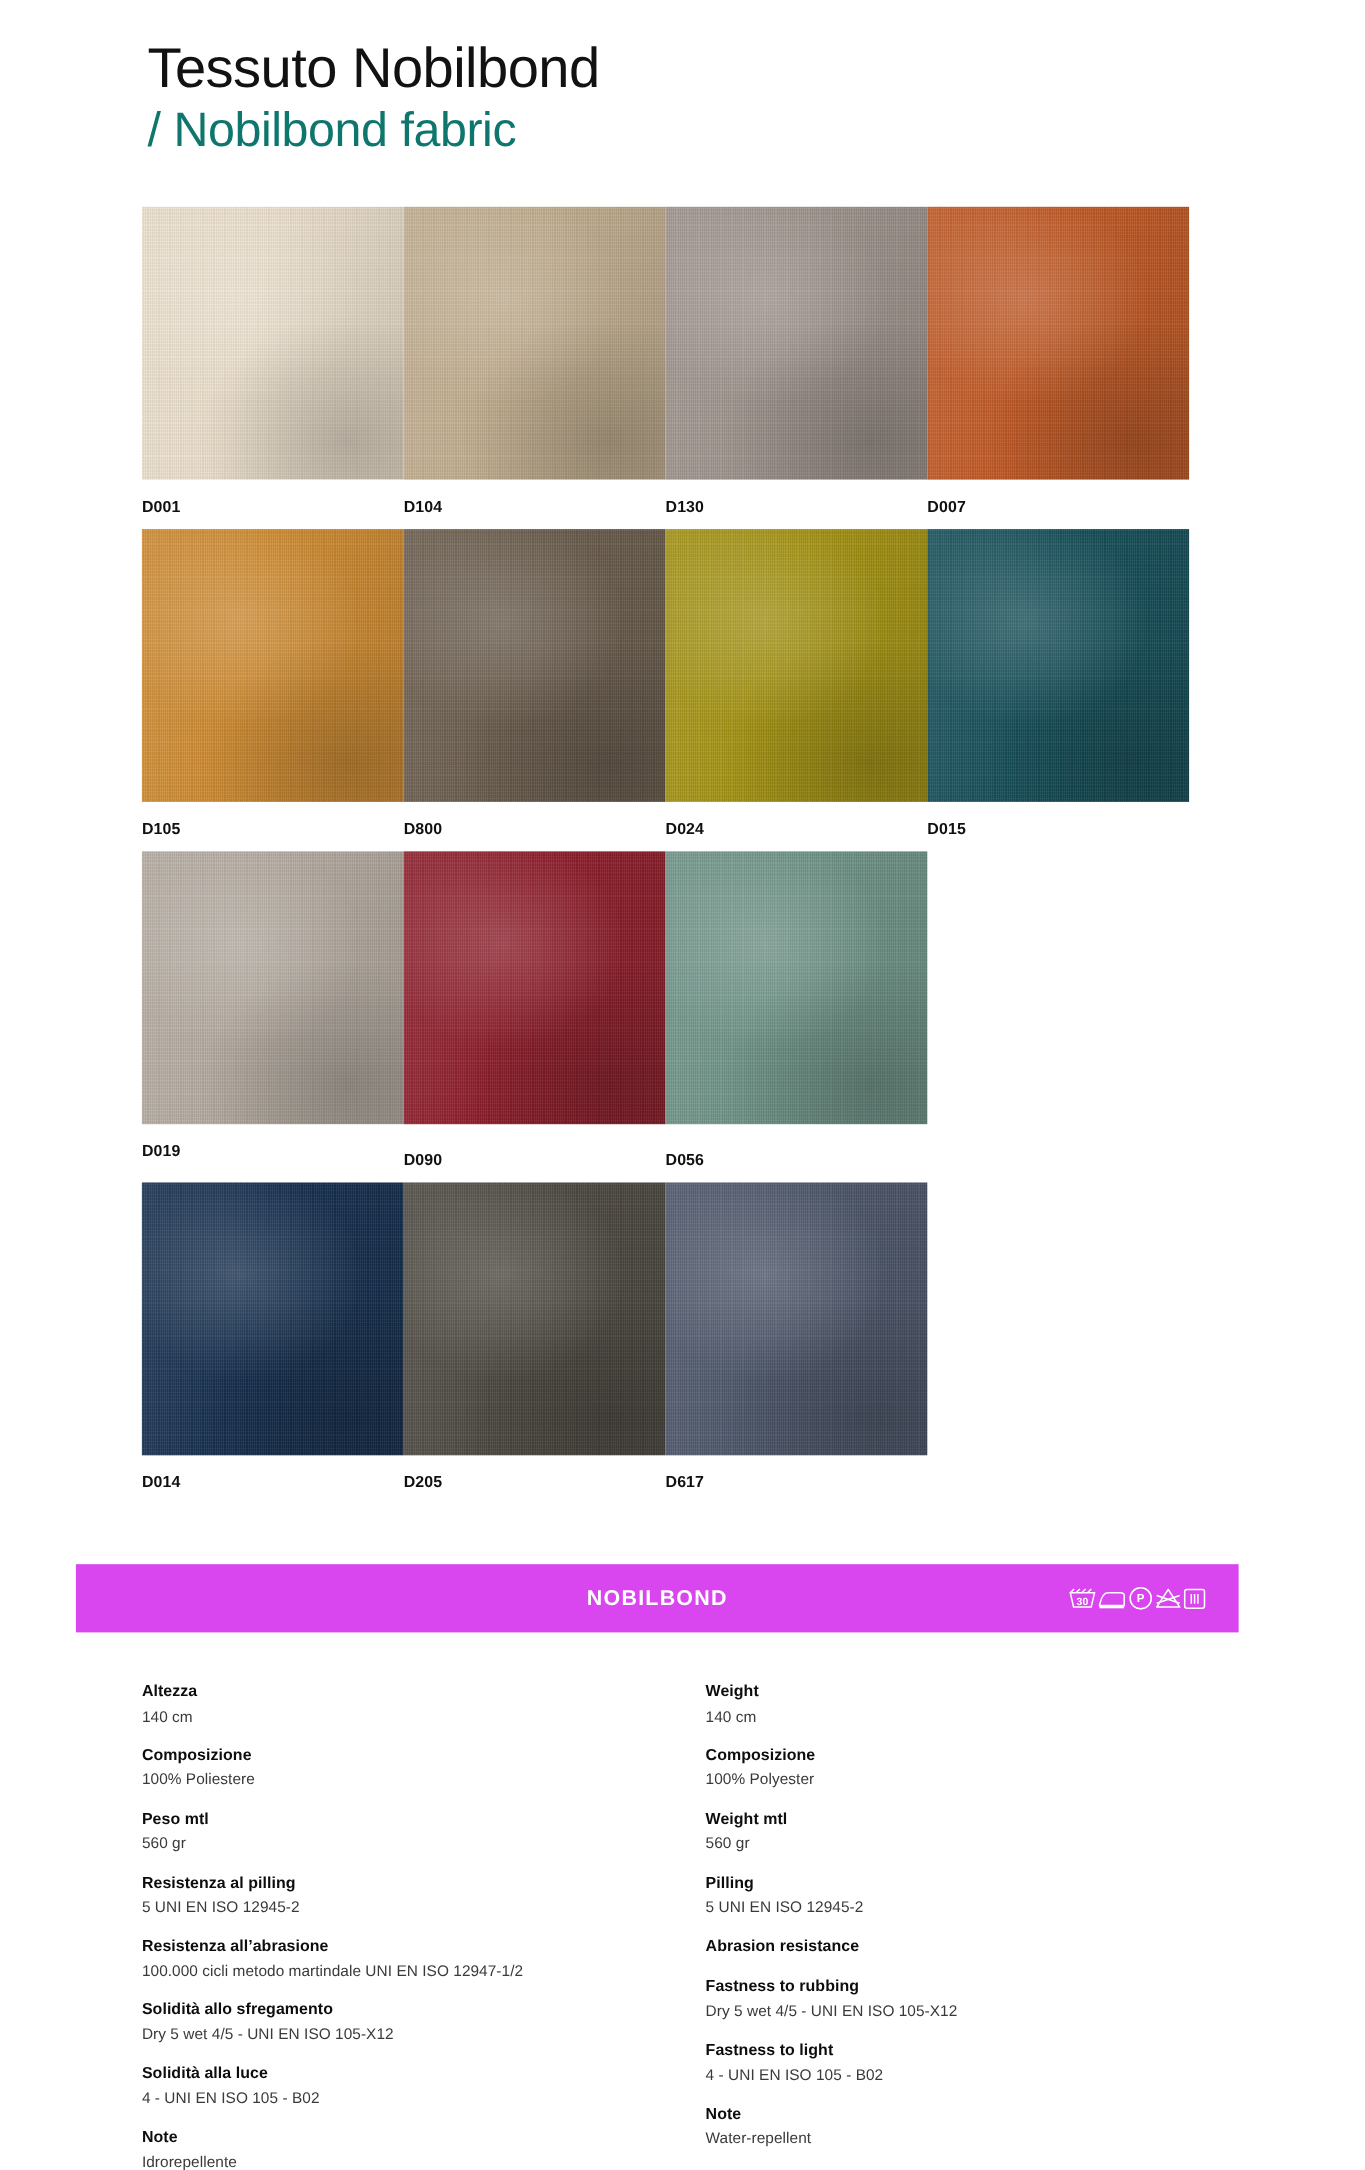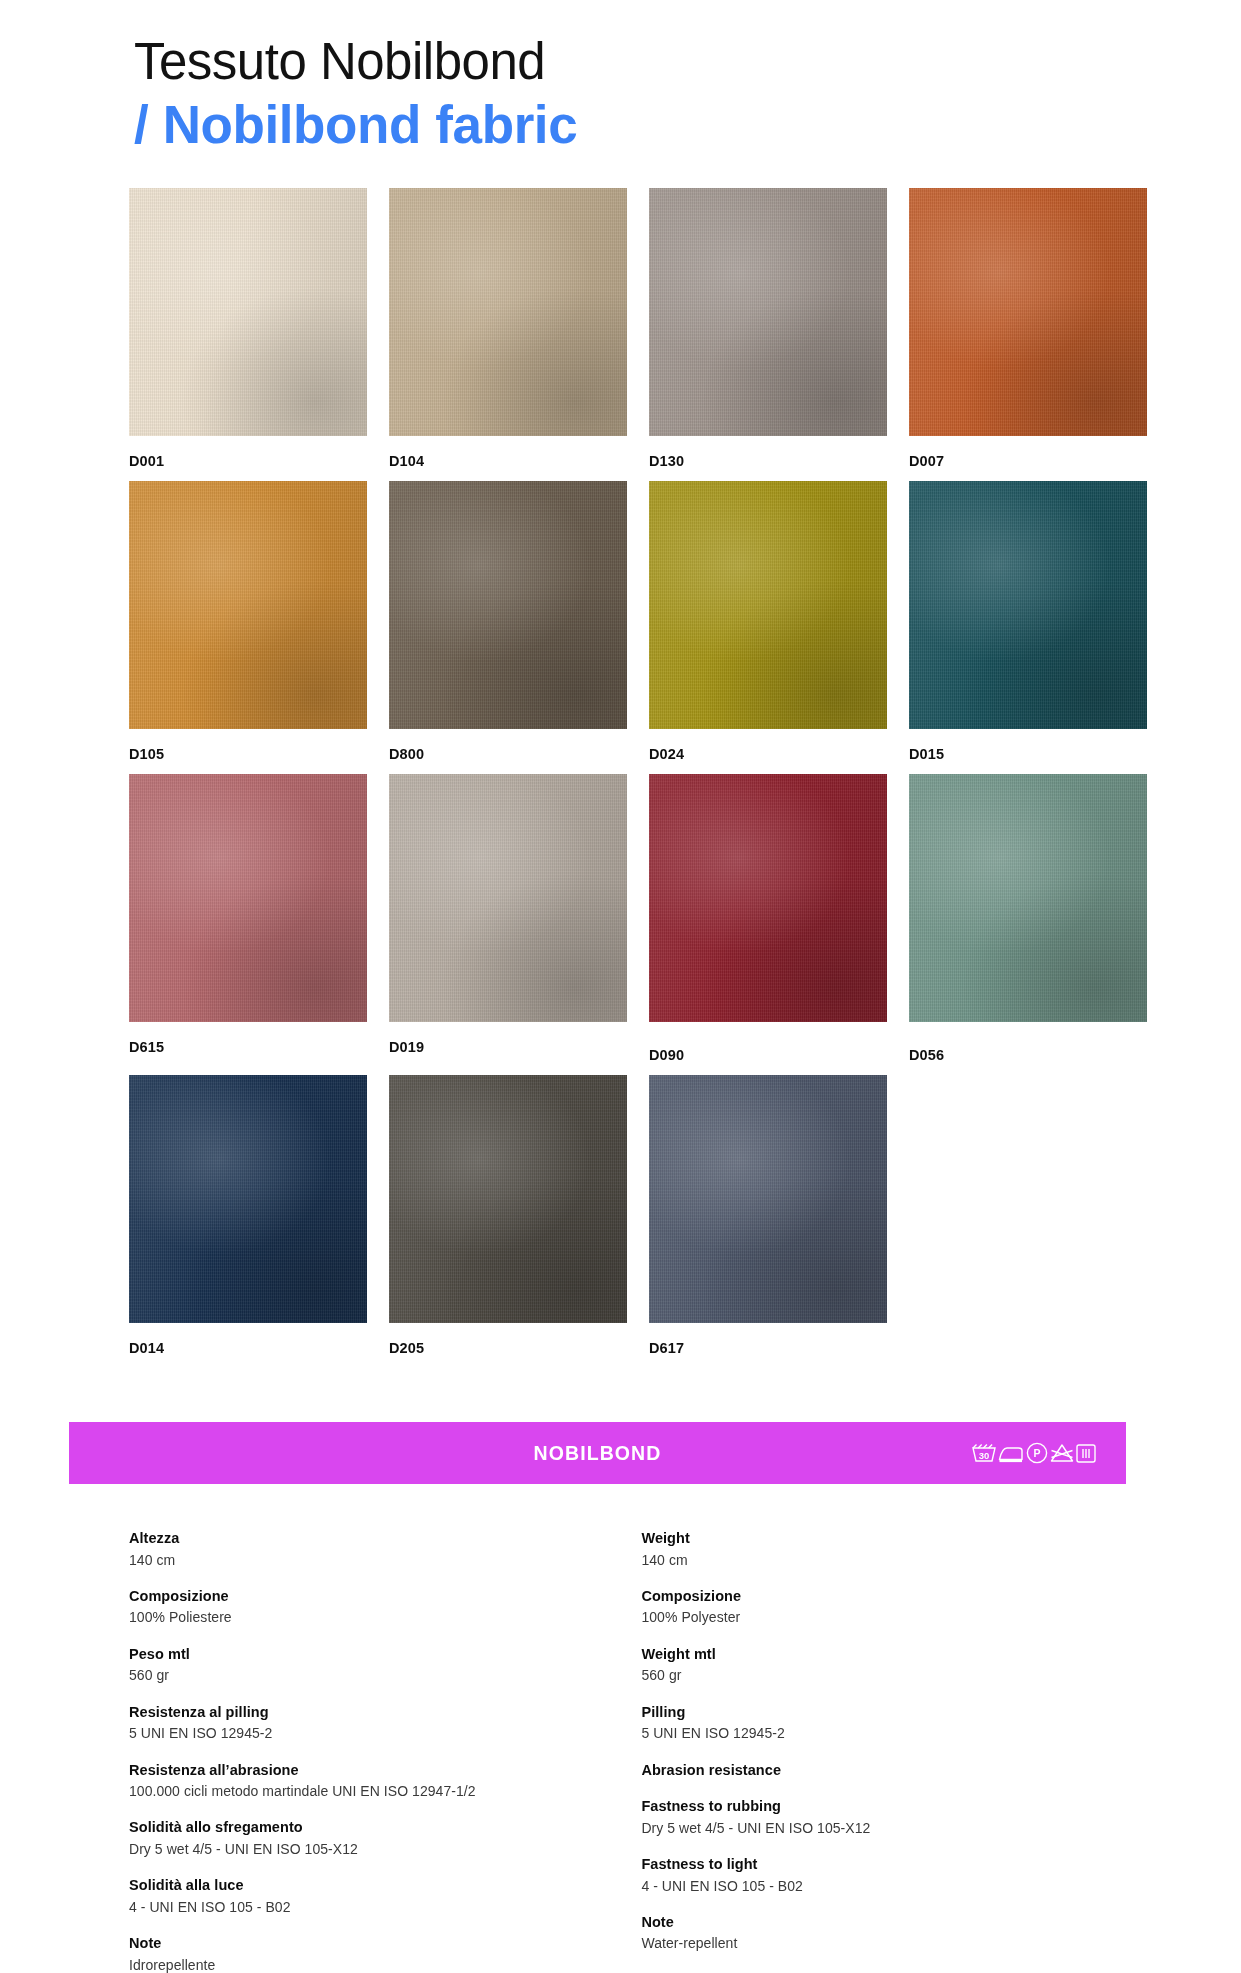--- a/index.html
+++ b/index.html
@@ -19,38 +19,37 @@
   
   .header { position: absolute; left: 118px; top: 32px; }
   .title-main {
     font-size: 51px;
     font-weight: 400;
     letter-spacing: -0.5px;
     line-height: 1.16;
     color: #121212;
   }
   .title-sub {
-    font-size: 53px;
-    font-weight: 700;
+    font-size: 44px;
+    font-weight: 400;
     letter-spacing: -0.4px;
     line-height: 1.2;
-    color: #3b82f6;
+    color: #0f766e;
     margin-top: 2px;
   }
 
   
   .swatch-grid {
     position: absolute;
     left: 113px;
     top: 188px;
     width: 1020px;
   }
   .swatch-row {
     display: flex;
-    gap: 22px;
     margin-bottom: 12px;
   }
   .swatch-cell { width: 238px; }
 
   .swatch-chip {
     width: 238px;
     height: 248px;
     position: relative;
     overflow: hidden;
   }
@@ -190,24 +189,20 @@
           <div class="swatch-chip" title="D024" style="background: rgb(163, 146, 18);"></div>
           <div class="swatch-code">D024</div>
         </div>
         <div class="swatch-cell">
           <div class="swatch-chip" title="D015" style="background: rgb(23, 80, 90);"></div>
           <div class="swatch-code">D015</div>
         </div>
       </div>
       <div class="swatch-row">
         <div class="swatch-cell">
-          <div class="swatch-chip" title="D615" style="background: rgb(181, 103, 107);"></div>
-          <div class="swatch-code">D615</div>
-        </div>
-        <div class="swatch-cell">
           <div class="swatch-chip" title="D019" style="background: rgb(181, 171, 161);"></div>
           <div class="swatch-code">D019</div>
         </div>
         <div class="swatch-cell lowered">
           <div class="swatch-chip" title="D090" style="background: rgb(142, 31, 44);"></div>
           <div class="swatch-code">D090</div>
         </div>
         <div class="swatch-cell lowered">
           <div class="swatch-chip" title="D056" style="background: rgb(110, 147, 135);"></div>
           <div class="swatch-code">D056</div>

